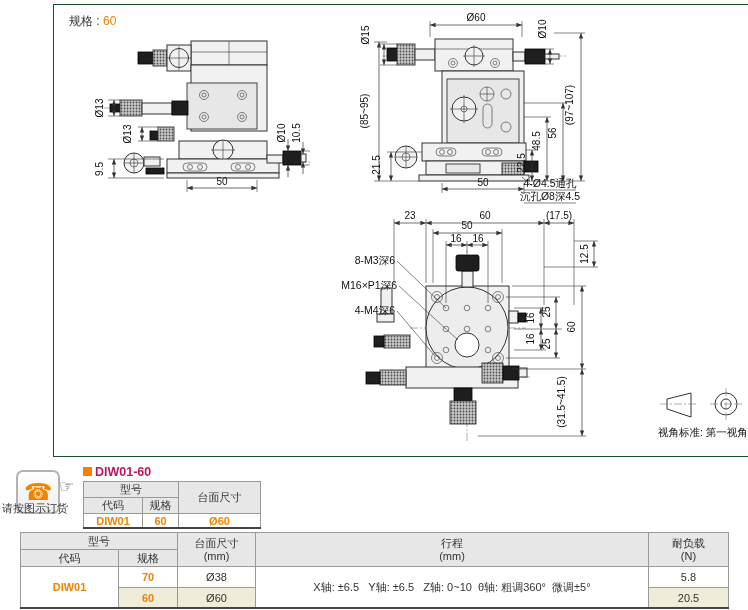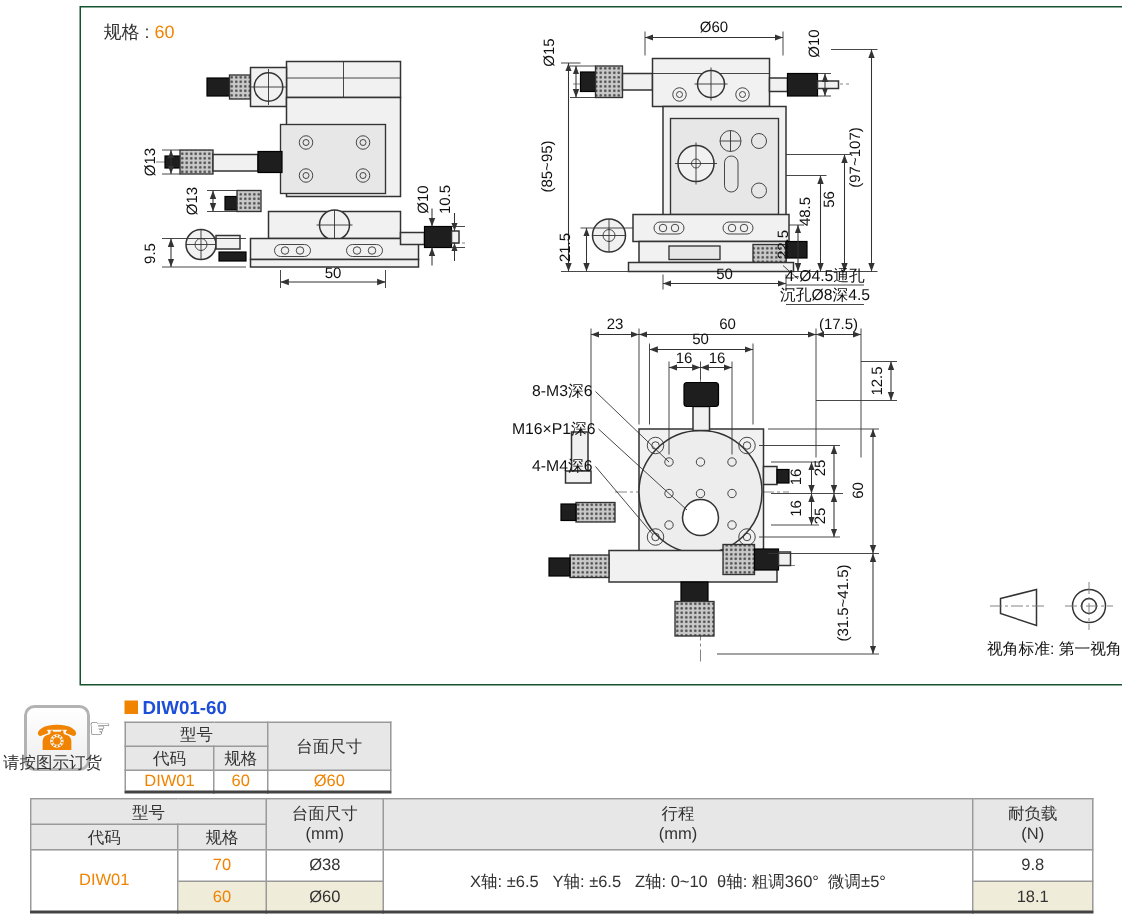--- a/index.html
+++ b/index.html
@@ -15,28 +15,28 @@
   .p2{fill:#e7e7e7;stroke:#333;stroke-width:0.9;}
   .blk{fill:#1e1e1e;stroke:#000;stroke-width:0.8;}
   .kn{fill:url(#kn);stroke:#333;stroke-width:0.9;}
   .thin{stroke:#333;stroke-width:0.6;fill:none;}
   .dim{stroke:#333;stroke-width:0.7;fill:none;}
   .cl{stroke:#777;stroke-width:0.6;fill:none;stroke-dasharray:8 2 2 2;}
   
   .phone-box{position:absolute;left:16px;top:470px;width:40px;height:40px;border:2px solid #b3b3b3;border-radius:7px;background:linear-gradient(#fff,#ededed);text-align:center;line-height:40px;font-size:23px;color:#f08300;}
   .hand{position:absolute;left:59px;top:476px;font-size:17px;color:#555;}
   .order-caption{position:absolute;left:2px;top:501px;font-size:11px;color:#333;}
-  .order-title{position:absolute;left:83px;top:465px;font-size:12.5px;font-weight:bold;color:#1d4ed8;}
+  .order-title{position:absolute;left:83px;top:465px;font-size:12.5px;font-weight:bold;color:#be185d;}
   .order-title .sq{display:inline-block;width:9px;height:9px;background:#f08300;margin-right:3px;}
   table{border-collapse:collapse;table-layout:fixed;}
   td{border:1px solid #9a9a9a;font-size:11px;text-align:center;color:#333;padding:0;vertical-align:middle;}
   .mini-table{position:absolute;left:83px;top:481px;border-top:1.5px solid #444;border-bottom:2px solid #444;}
   .mini-table td{height:13px;}
   .hd{background:#e7e7e7;}
-  .org{color:#f08300;font-weight:normal;}
+  .org{color:#f08300;font-weight:bold;}
   .big-table{position:absolute;left:20px;top:532px;border-top:1.5px solid #444;border-bottom:2px solid #444;}
   .big-table tr.hrow td{height:16px;}
   .big-table tr.r1 td{border-top:1.8px solid #4a4a4a;height:20px;}
   .big-table tr.r2 td{height:19px;}
   .hl{background:#efecd9;}
   .sub{font-size:11px;line-height:1.1;}
   .l1{line-height:1.2;}
   .pre{white-space:pre;}
 </style>
 </head>
@@ -396,21 +396,21 @@
   </tr>
   <tr class="hrow">
     <td class="hd">代码</td>
     <td class="hd">规格</td>
   </tr>
   <tr class="r1">
     <td rowspan="2" class="org">DIW01</td>
     <td class="org">70</td>
     <td>Ø38</td>
     <td rowspan="2" class="pre">X轴: ±6.5   Y轴: ±6.5   Z轴: 0~10  θ轴: 粗调360°  微调±5°</td>
-    <td>9.8</td>
+    <td>5.8</td>
   </tr>
   <tr class="r2">
     <td class="org hl">60</td>
     <td class="hl">Ø60</td>
-    <td class="hl">18.1</td>
+    <td class="hl">20.5</td>
   </tr>
 </tbody>
   </table>
 
 </body></html>

